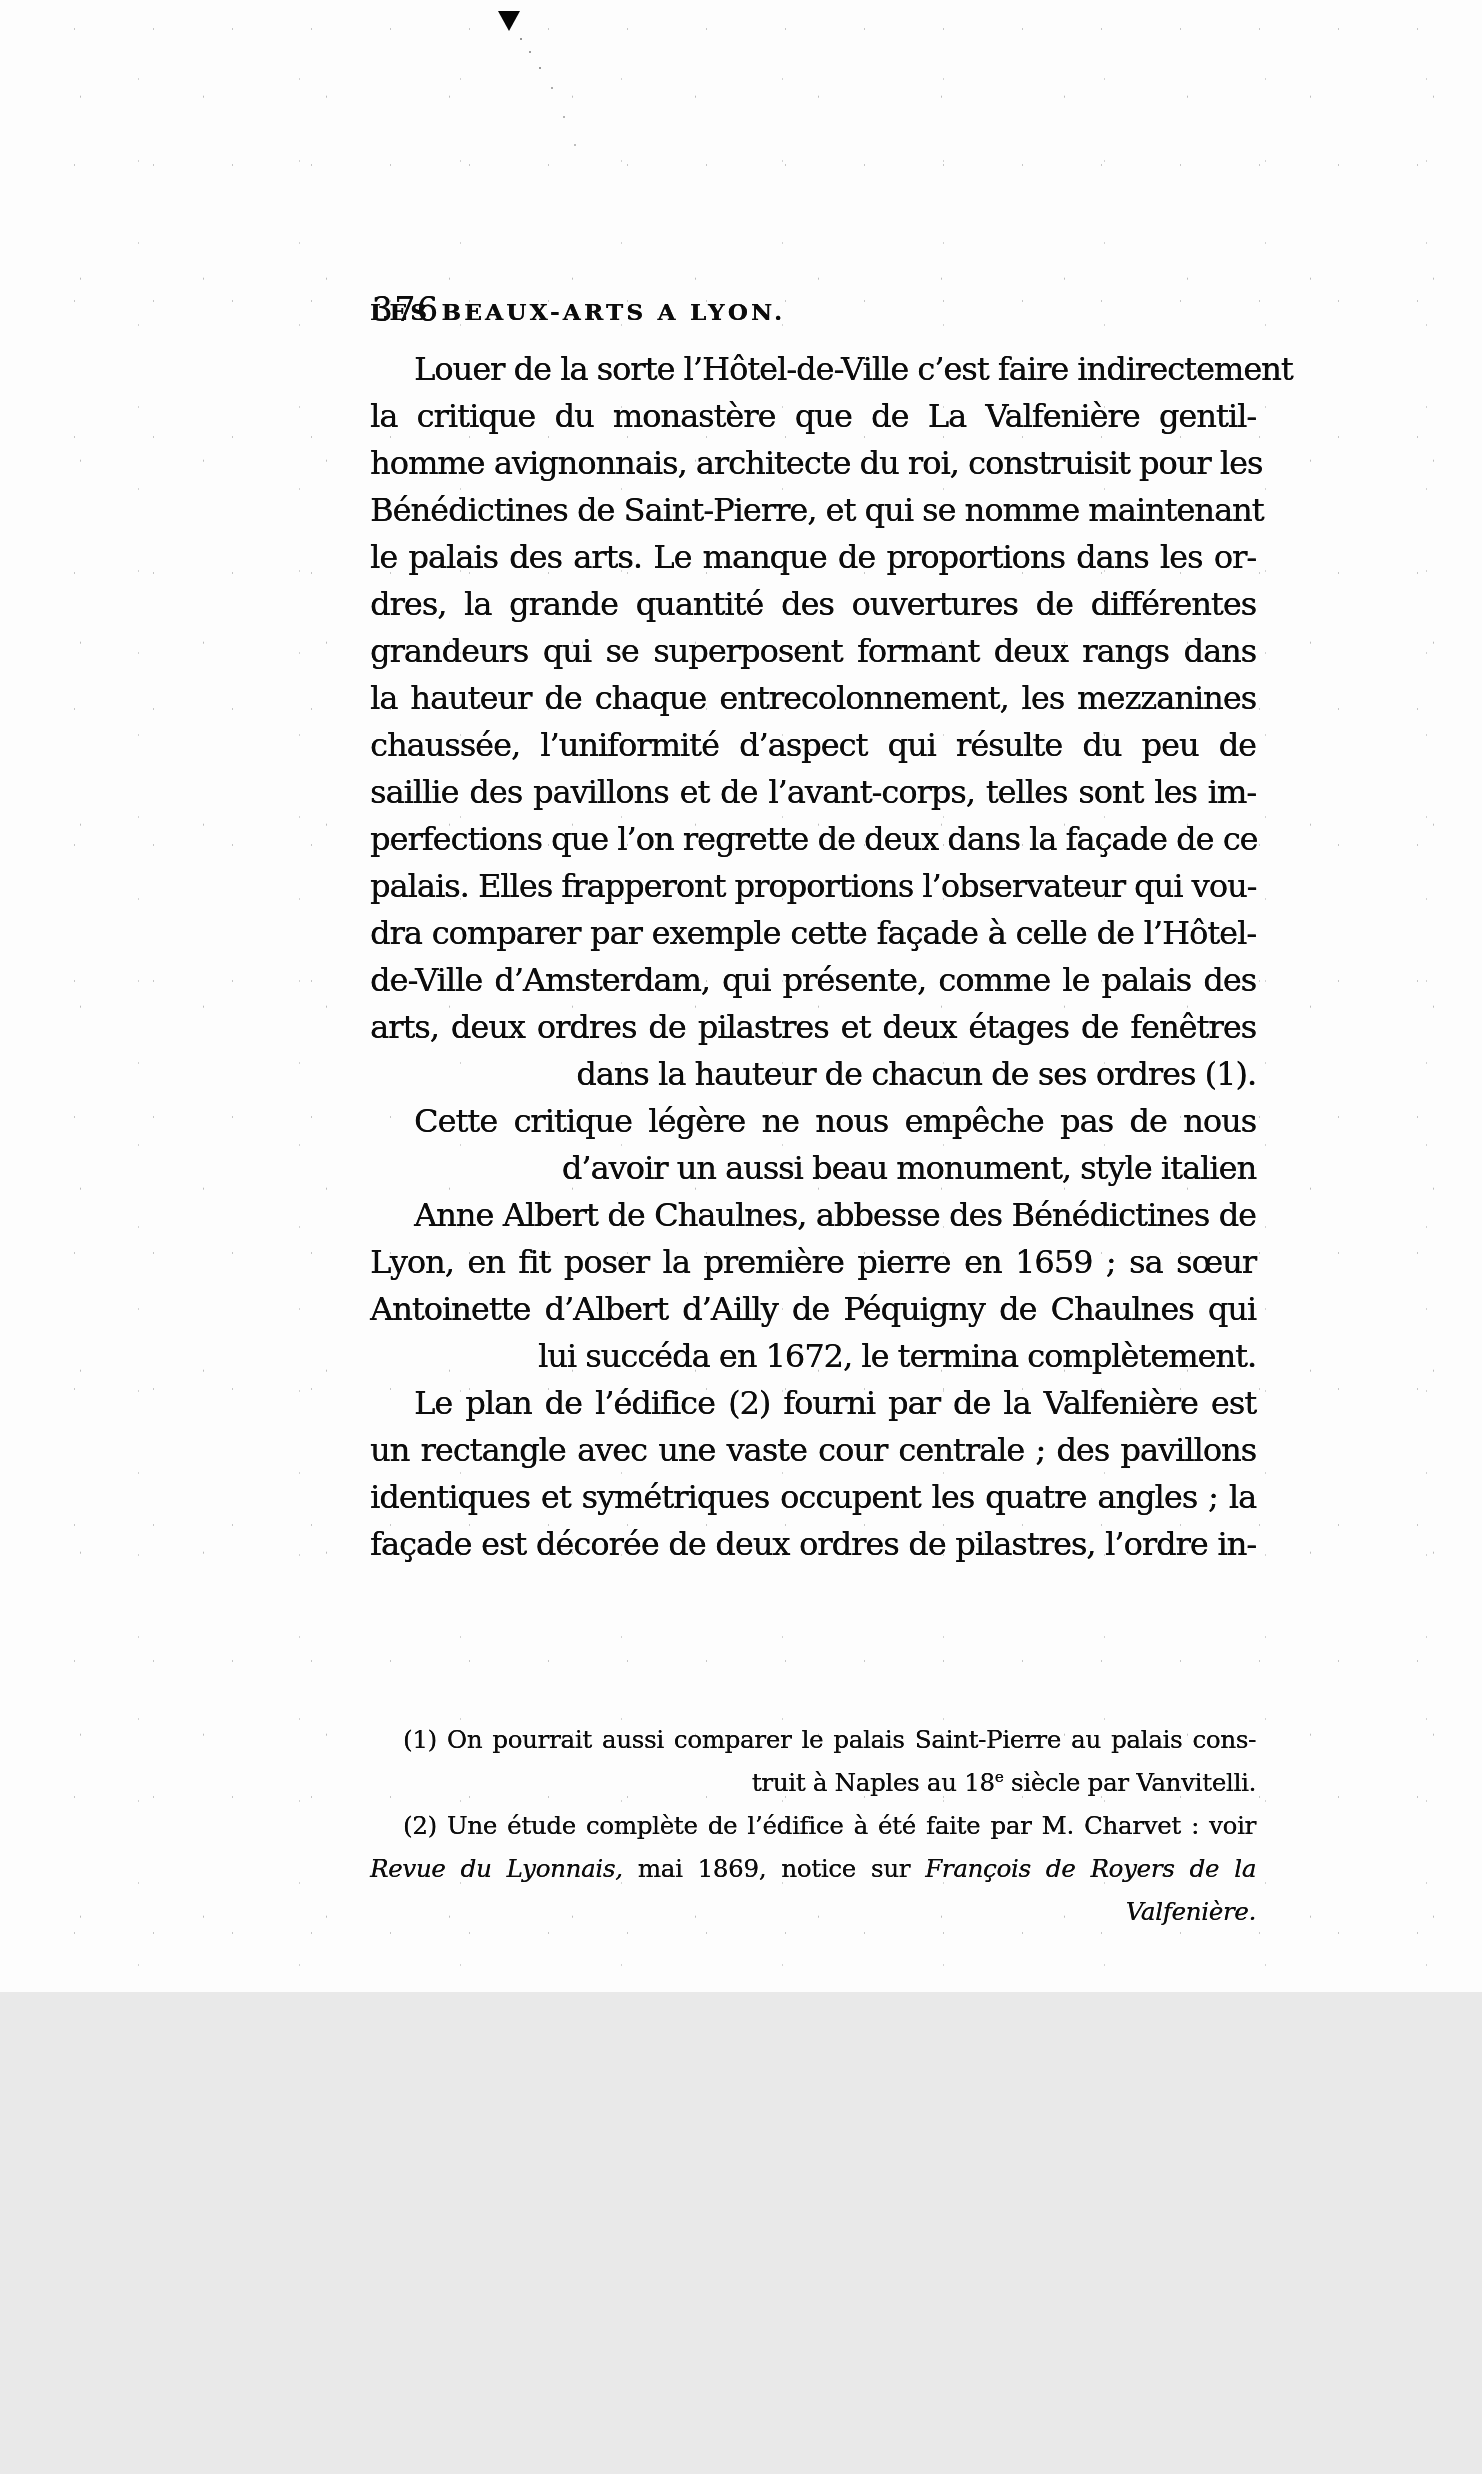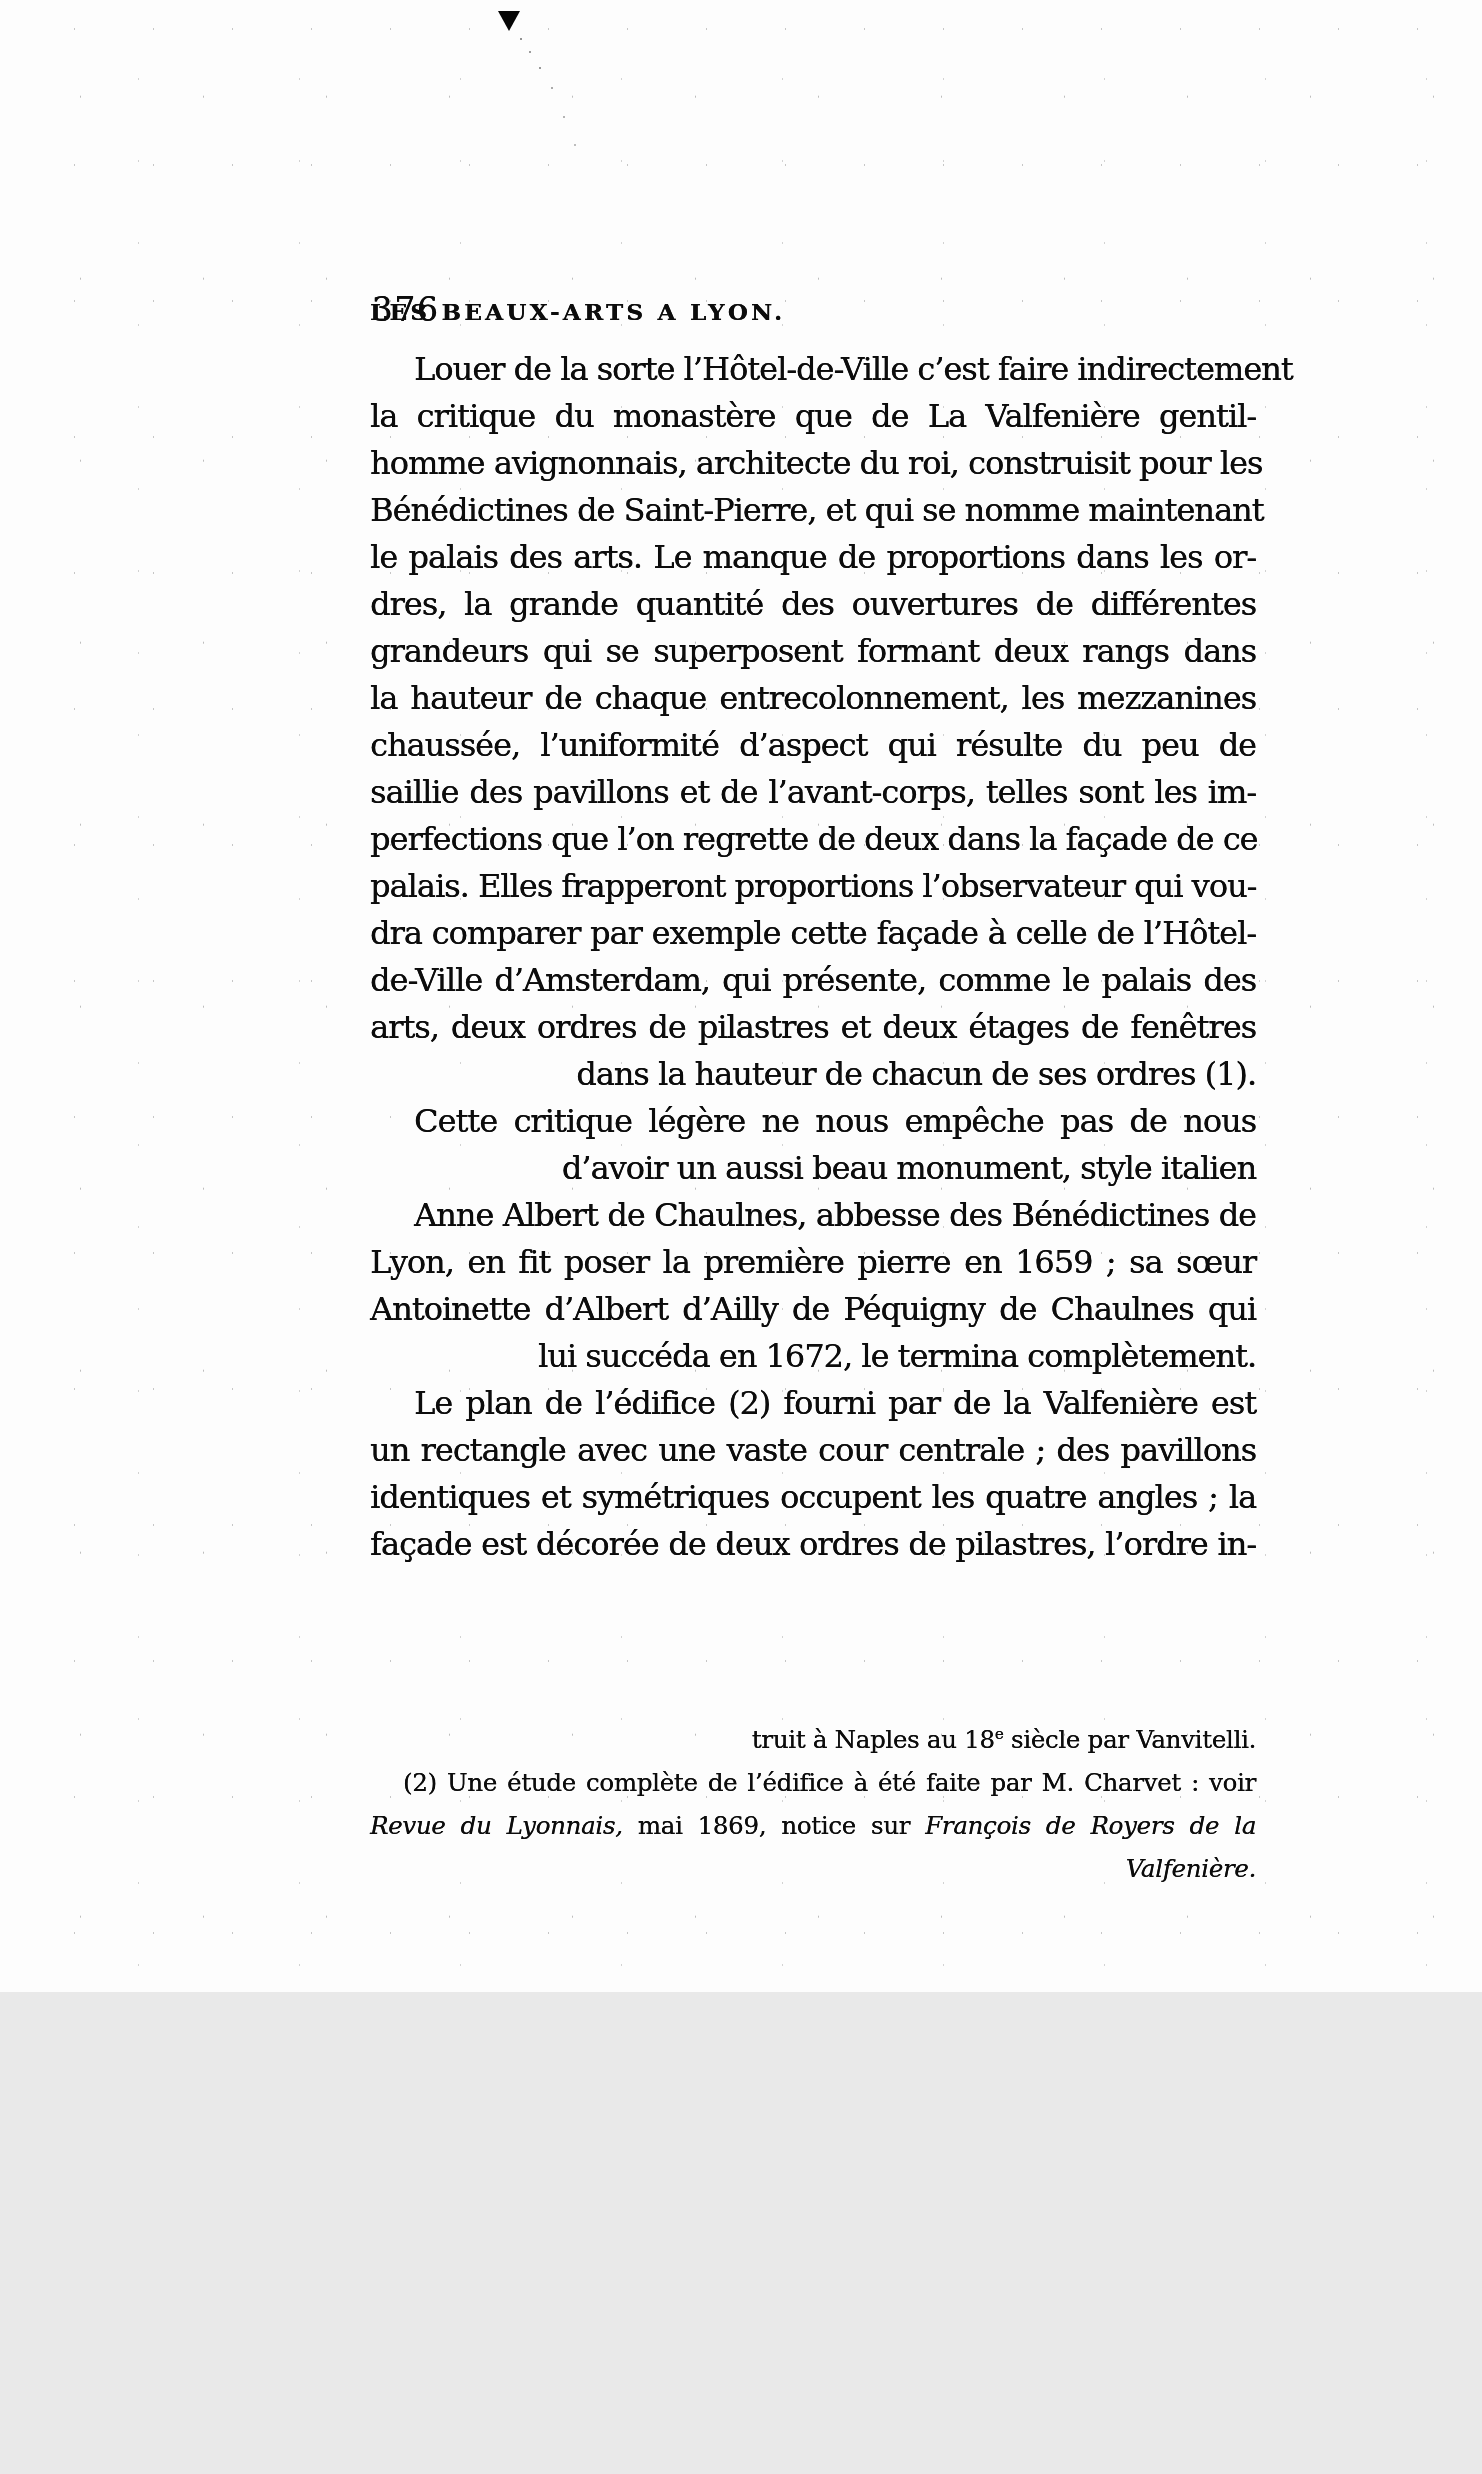--- a/index.html
+++ b/index.html
@@ -106,20 +106,21 @@
       <div class="line just"><span>Lyon, en fit poser la première pierre en 1659 ; sa sœur</span></div>
       <div class="line just"><span>Antoinette d’Albert d’Ailly de Péquigny de Chaulnes qui</span></div>
       <div class="line"><span>lui succéda en 1672, le termina complètement.</span></div>
       <div class="line just ind"><span>Le plan de l’édifice (2) fourni par de la Valfenière est</span></div>
       <div class="line just"><span>un rectangle avec une vaste cour centrale ; des pavillons</span></div>
       <div class="line just"><span>identiques et symétriques occupent les quatre angles ; la</span></div>
       <div class="line just"><span>façade est décorée de deux ordres de pilastres, l’ordre in-</span></div>
     </div>
 
   <div class="footnotes">
+      <div class="line just ind"><span>(1) On pourrait aussi comparer le palais Saint-Pierre au palais cons-</span></div>
       <div class="line"><span>truit à Naples au 18</span><sup>e</sup><span> siècle par Vanvitelli.</span></div>
       <div class="line just ind"><span>(2) Une étude complète de l’édifice à été faite par M. Charvet : voir</span></div>
       <div class="line just"><span class="it">Revue du Lyonnais,</span><span> mai 1869, notice sur </span><span class="it">François de Royers de la</span></div>
       <div class="line"><span class="it">Valfenière.</span></div>
     </div>
 
 </div>
 
 
 </body></html>

